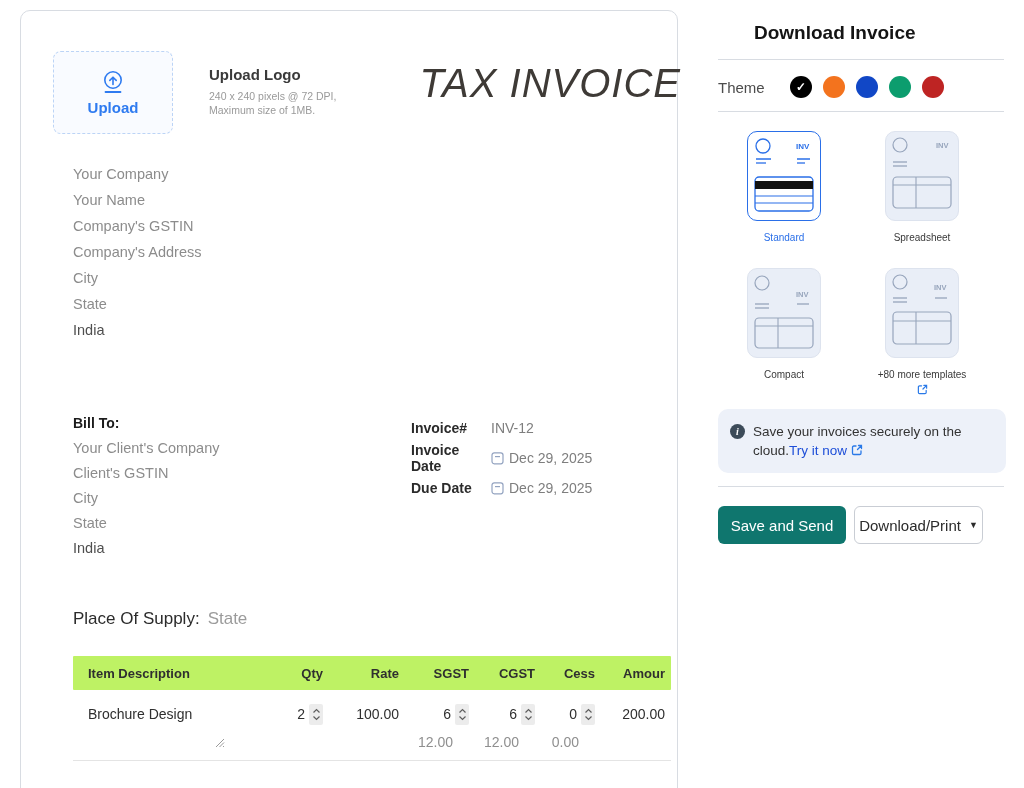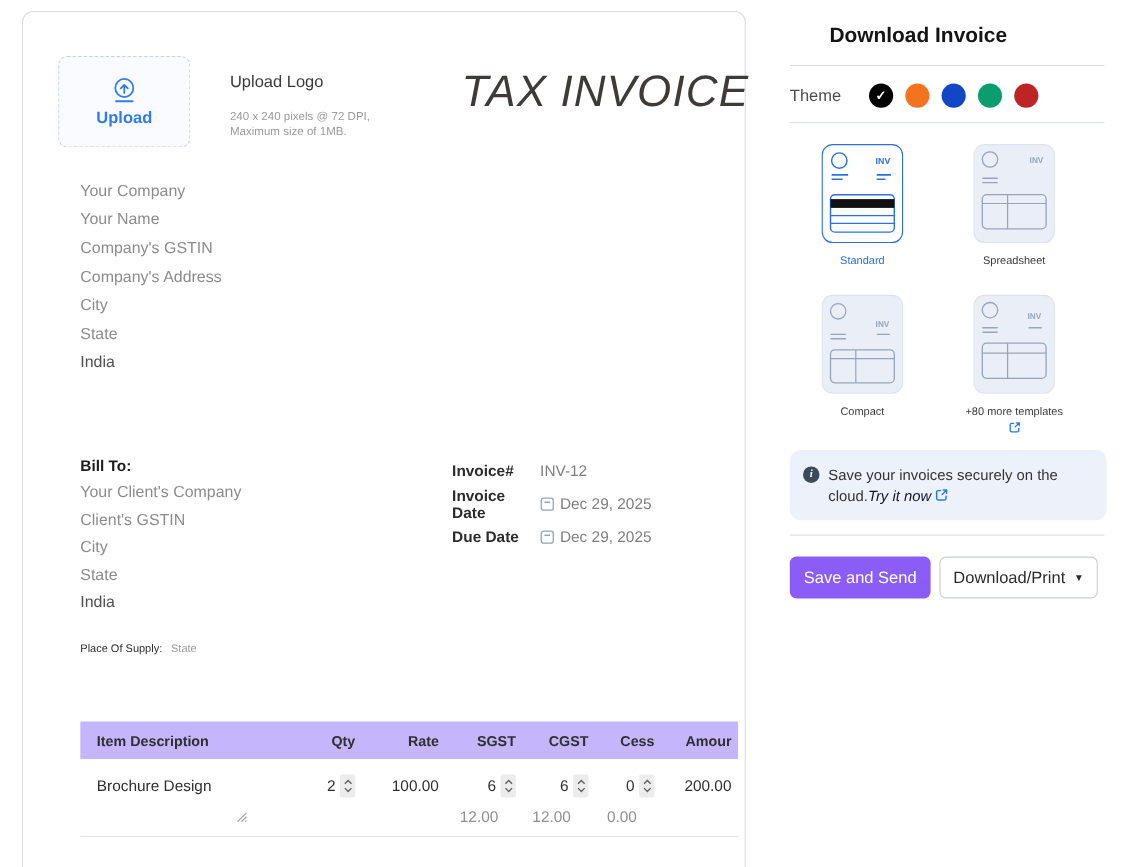--- a/index.html
+++ b/index.html
@@ -11,47 +11,47 @@
   .invoice-card { left:20px; top:10px; width:658px; height:840px;
     background:#fff; border:1px solid #d8dce2; border-radius:10px; }
 
   .upload-box { left:32px; top:40px; width:120px; height:83px;
     border:1.5px dashed #bcd4f6; border-radius:8px; background:#f9fbff;
     display:flex; flex-direction:column; align-items:center; justify-content:center;
     cursor:pointer; }
   .upload-label { color:#2f7bf0; font-weight:bold; font-size:15px; margin-top:4px; }
 
   .upload-info { left:188px; top:55px; }
-  .upload-heading { font-size:15px; color:#3a3a3a; margin-bottom:16px; }
+  .upload-heading { font-size:15px; color:#3a3a3a; margin-bottom:6px;font-weight:bold; }
   .upload-hint { font-size:10.5px; color:#9a9a9a; line-height:14px; }
 
   .doc-title { left:388px; top:50px; width:272px; text-align:right;
     font-size:40px; font-weight:300; letter-spacing:1px; color:#3e3a36; white-space:nowrap;font-style:italic; }
 
   .field-line { font-size:14.5px; color:#8c8c8c; cursor:text; }
   .company-block { left:52px; top:150px; }
   .company-block .field-line { line-height:26px; }
   .filled { color:#4f4f4f; }
 
   .billto-block { left:52px; top:400px; }
   .billto-label { font-size:14px; font-weight:bold; color:#1c1c1c; line-height:25px; }
   .billto-block .field-line { line-height:25px; }
 
   .meta-block { left:390px; top:402px; }
   .meta-row { display:flex; align-items:center; height:30px; }
   .meta-label { width:80px; font-size:14px; font-weight:bold; color:#2b2b2b; }
   .meta-value { font-size:14px; color:#7e7e7e; display:flex; align-items:center; gap:5px; cursor:pointer; }
 
-  .pos-row { left:52px; top:574px; font-size:10px; color:#2b2b2b; }
+  .pos-row { left:52px; top:598px; font-size:17px; color:#2b2b2b; }
   .pos-value { color:#9b9b9b; margin-left:8px; cursor:text; }
 
   
   .items-table { left:52px; top:645px; width:598px; font-size:14px; }
   .tgrid { display:grid; grid-template-columns:200px 56px 76px 70px 66px 60px 70px; align-items:center; }
-  .thead { background:#c4b5fd; color:#fff; height:34px; font-size:13px; font-weight:bold; border-radius:1px; }
+  .thead { background:#bef264; color:#fff; height:34px; font-size:13px; font-weight:bold; border-radius:1px; }
   .thead .cell { padding-right:6px; text-align:right; }
   .thead .cell:first-child { text-align:left; padding-left:15px; }
   .cell { text-align:right; padding-right:6px; color:#2f2f2f; }
   .cell.desc { text-align:left; padding-left:15px; }
   .row-main { height:32px; margin-top:8px; }
   .row-sub { height:24px; color:#8f8f8f; }
   .row-sub .cell { color:#8f8f8f; padding-right:22px; }
   .hsn-line { padding-left:15px; height:24px; color:#9b9b9b; font-size:13.5px; display:flex; align-items:center; cursor:text; }
   .row-divider { border-top:1px solid #e4e4e4; margin-top:6px; }
   .placeholder { color:#9b9b9b; }
@@ -76,26 +76,26 @@
     display:flex; align-items:center; justify-content:center; }
   .thumb.sel { background:#fff; border:1.5px solid #2a6fe8; }
   .tmpl-label { margin-top:9px; font-size:10px; color:#3a3a3a; text-align:center; line-height:16px; max-width:92px; }
   .tmpl-label.sel { color:#2a6fe8; }
 
   .cloud-banner { left:718px; top:409px; width:288px; background:#edf1f9; border-radius:10px;
     padding:13px 14px 13px 12px; font-size:13.5px; color:#333; line-height:19px; display:flex; gap:8px; }
   .info-badge { flex:0 0 15px; width:15px; height:15px; border-radius:50%; background:#3c4b59; color:#fff;
     font-size:10px; font-weight:bold; display:flex; align-items:center; justify-content:center; margin-top:2px;
     font-family:"Liberation Serif", serif; font-style:italic; }
-  .cloud-link { color:#0f172a; cursor:pointer;font-style:italic; }
+  .cloud-link { color:#1d4ed8; cursor:pointer; }
 
   .btn-row { left:718px; top:506px; display:flex; gap:8px; }
   .btn { height:38px; border-radius:6px; font-size:15px; display:flex; align-items:center; justify-content:center; cursor:pointer; }
-  .btn-primary { width:128px; background:#8b5cf6; color:#fff; border:none; }
-  .btn-secondary { width:144px; background:#fff; color:#2b2b2b; border:1px solid #c9cdd4; gap:8px; }
+  .btn-primary { width:128px; background:#0f766e; color:#fff; border:none; }
+  .btn-secondary { width:129px; background:#fff; color:#2b2b2b; border:1px solid #c9cdd4; gap:8px; }
   .caret { font-size:9px; color:#2b2b2b; }
 
   svg { display:block; }
 </style>
 </head>
 <body>
 
 <div class="abs invoice-card">
 
   <div class="abs upload-box">

